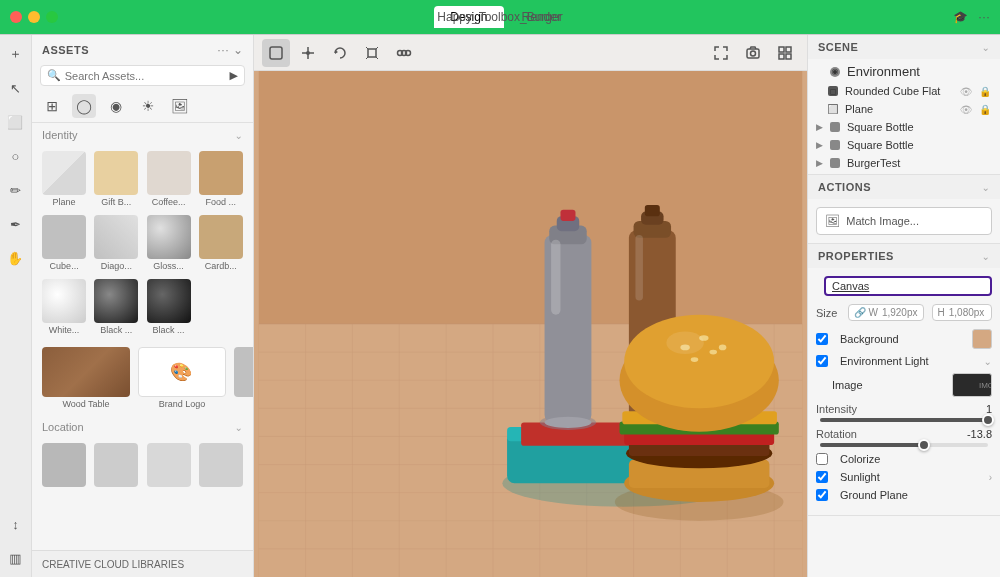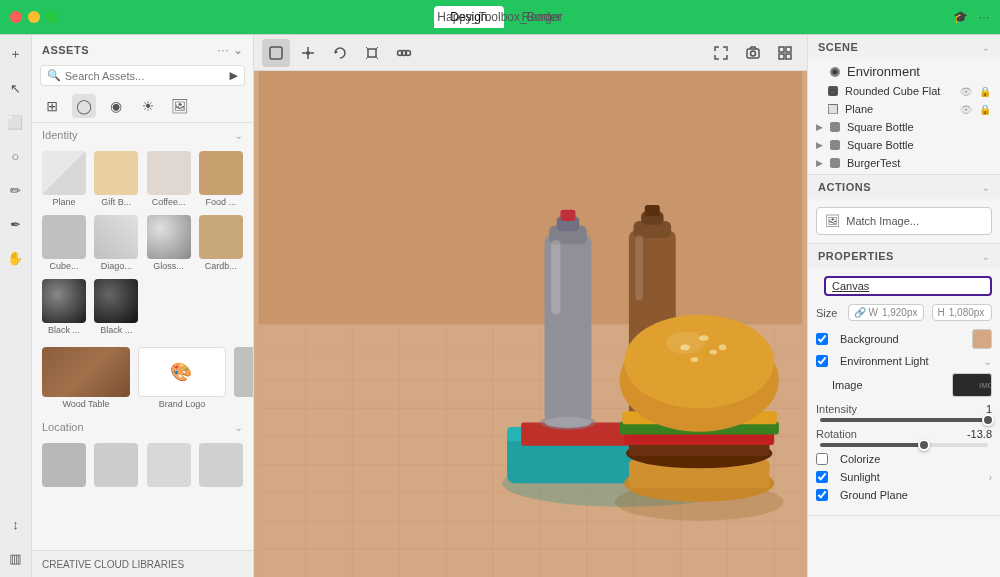--- a/index.html
+++ b/index.html
@@ -202,20 +202,24 @@
           <div class="asset-thumb thumb-diag"></div>
           <span class="asset-label">Diago...</span>
         </div>
         <div class="asset-item">
           <div class="asset-thumb thumb-gloss"></div>
           <span class="asset-label">Gloss...</span>
         </div>
         <div class="asset-item">
           <div class="asset-thumb thumb-cardb"></div>
           <span class="asset-label">Cardb...</span>
+        </div>
+        <div class="asset-item">
+          <div class="asset-thumb thumb-white"></div>
+          <span class="asset-label">White...</span>
         </div>
         <div class="asset-item">
           <div class="asset-thumb thumb-black1"></div>
           <span class="asset-label">Black ...</span>
         </div>
         <div class="asset-item">
           <div class="asset-thumb thumb-black2"></div>
           <span class="asset-label">Black ...</span>
         </div>
       </div>

